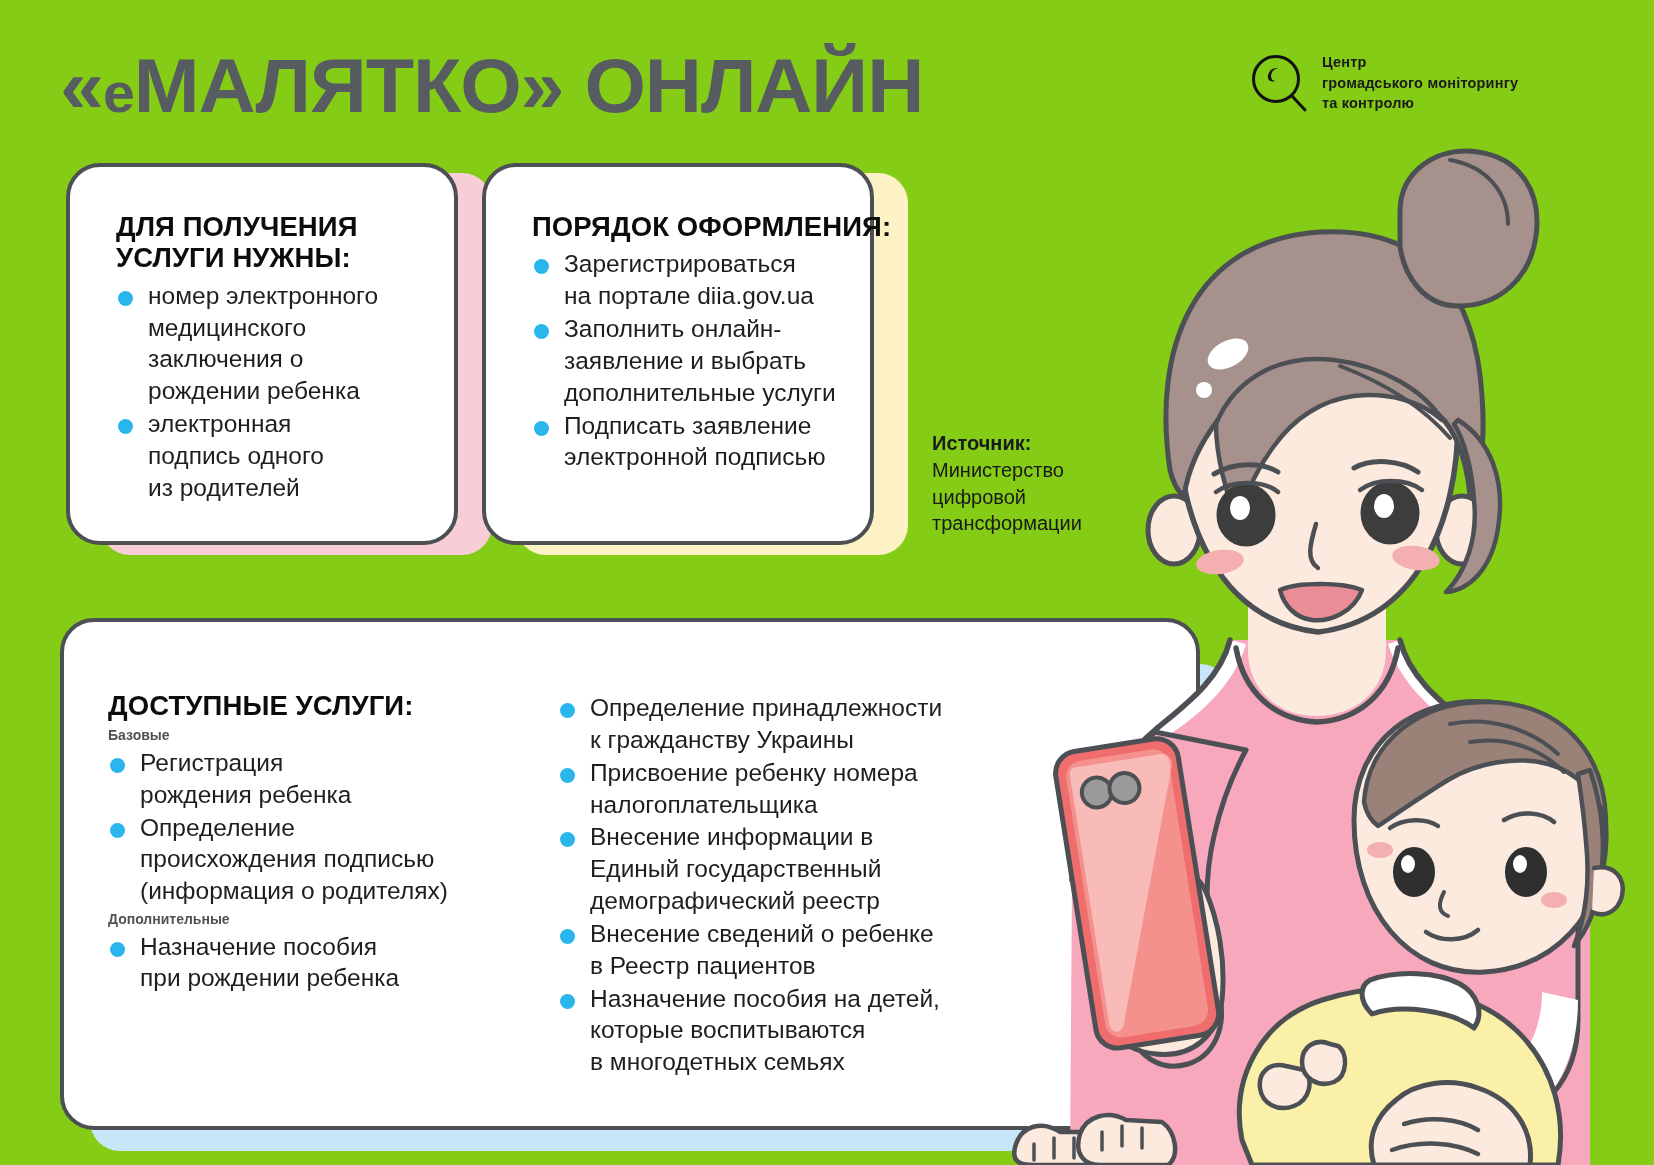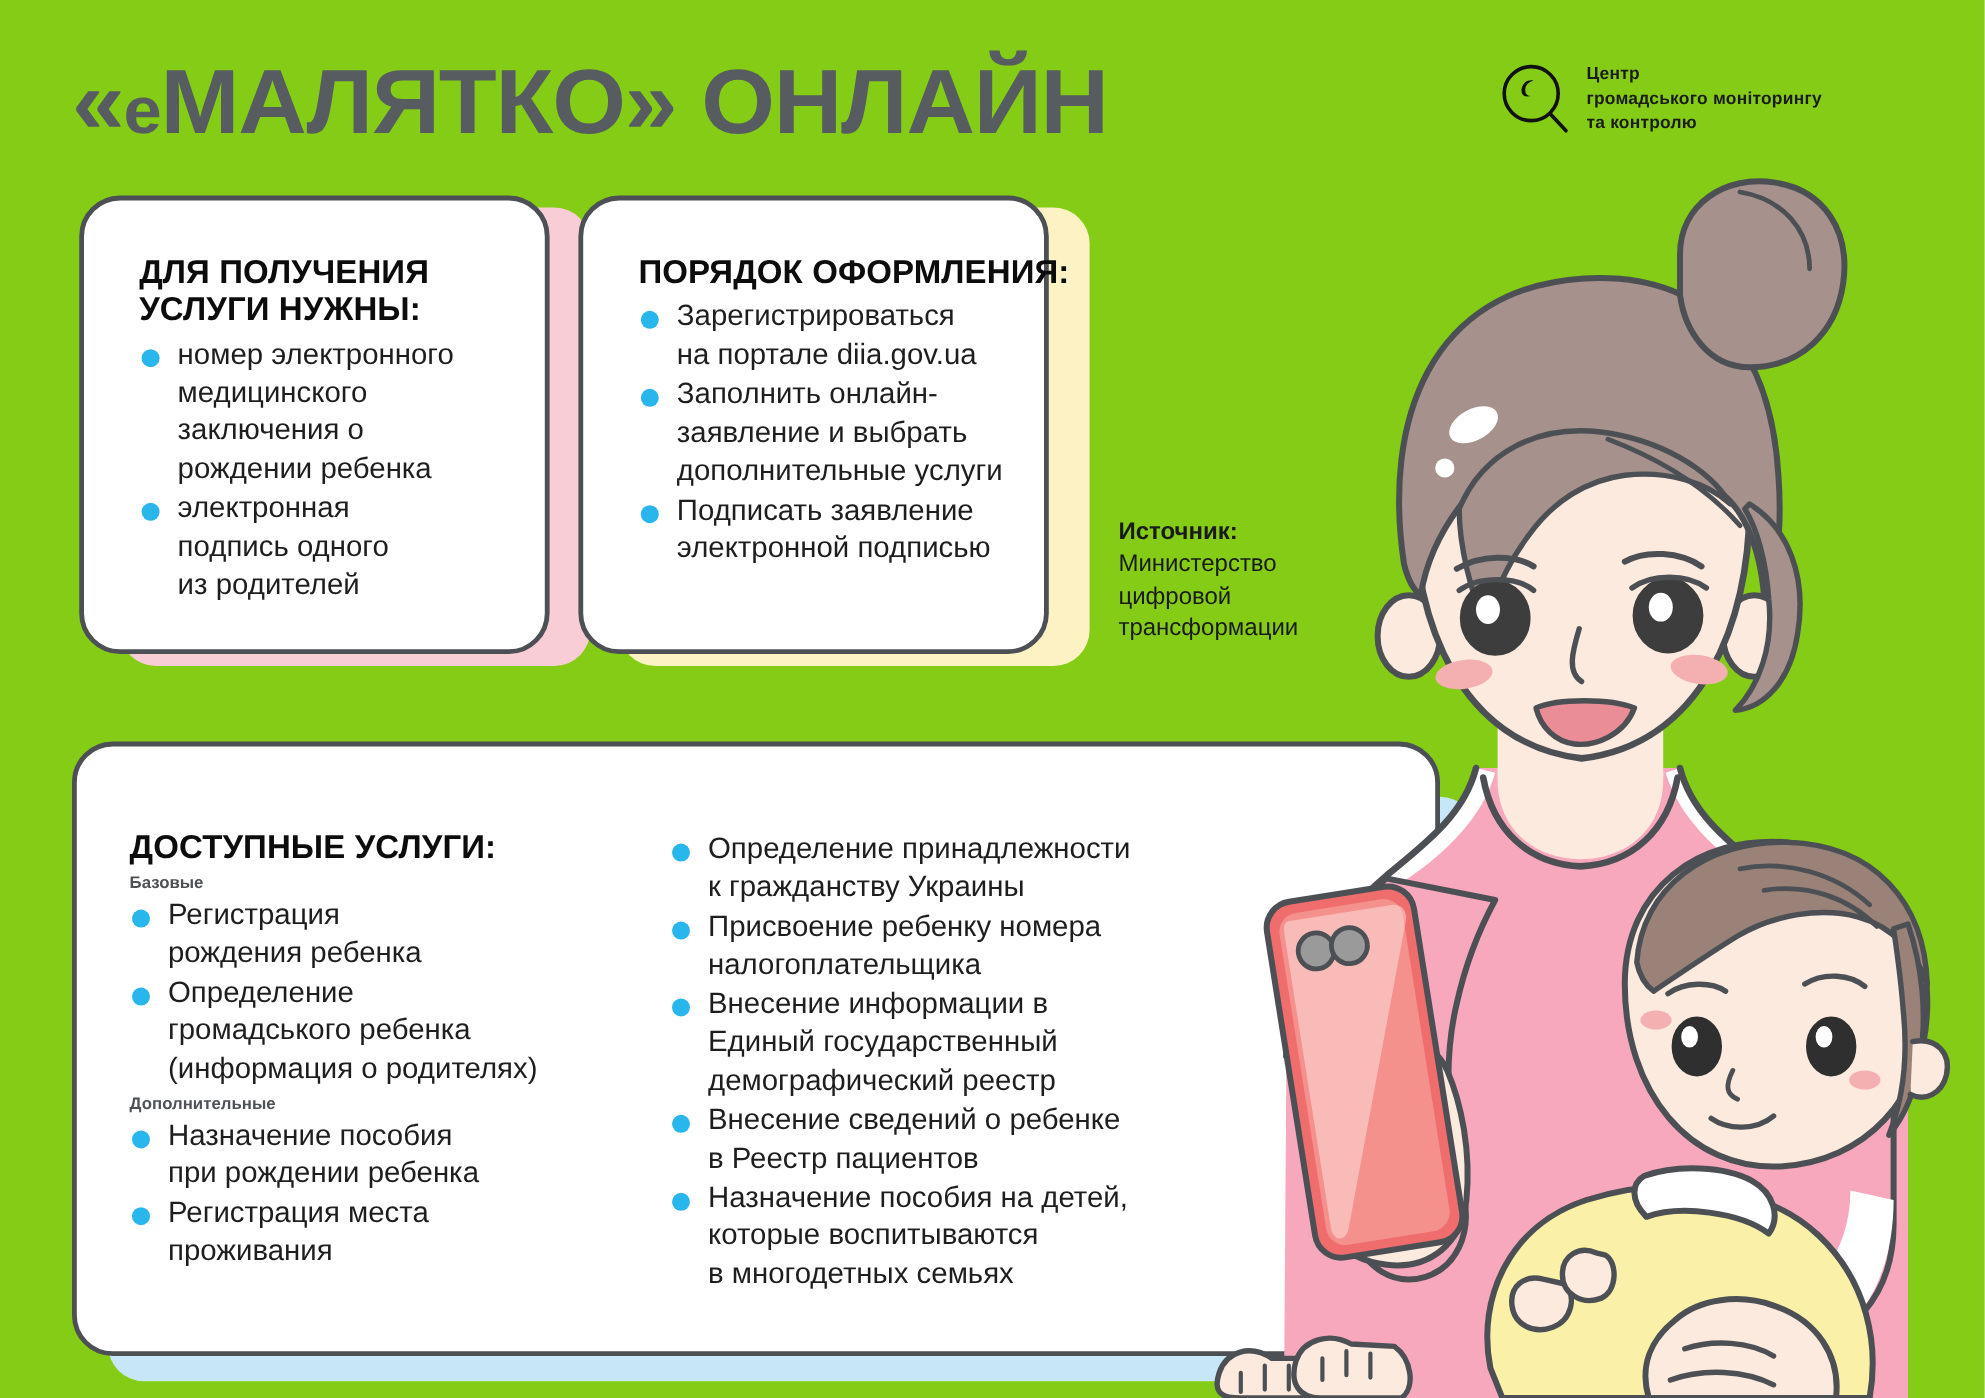--- a/index.html
+++ b/index.html
@@ -16,21 +16,21 @@
     position: absolute; left: 60px; top: 42px;
     font-size: 76px; font-weight: 700; letter-spacing: -1px;
     color: #575c60; white-space: nowrap;
     font-family: "Liberation Sans", sans-serif;
     transform: scaleX(1.04); transform-origin: left center;
   }
   .title .small-e { font-size: 55px; }
 
   .logo-wrap {
     position: absolute; left: 1250px; top: 52px;
-    display: flex; gap: 14px;
+    display: flex; align-items: center; gap: 14px;
   }
   .logo-mark { width: 58px; height: 60px; flex: 0 0 auto; }
   .logo-text { font-size: 14.5px; font-weight: 700; color: #1b1b1b; line-height: 1.42; letter-spacing: .2px; }
 
   
   .card { position: absolute; }
   .card .outline {
     position: absolute; inset: 0;
     border: 4px solid #4c5055;
     border-radius: 34px;
@@ -173,29 +173,27 @@
     <div class="fill"></div>
     <div class="outline"></div>
     <div class="content">
       <div class="col col-left">
         <div class="card-head">ДОСТУПНЫЕ УСЛУГИ:</div>
         <div class="sub-head">Базовые</div>
         <ul class="bullets blue-dots">
           <li>Регистрация
 рождения ребенка</li>
           <li>Определение
-громадського ребенка
+происхождения подписью
 (информация о родителях)</li>
         </ul>
         <div class="sub-head">Дополнительные</div>
         <ul class="bullets blue-dots">
           <li>Назначение пособия
 при рождении ребенка</li>
-          <li>Регистрация места
-проживания</li>
         </ul>
       </div>
       <div class="col col-right">
         <ul class="bullets blue-dots">
           <li>Определение принадлежности
 к гражданству Украины</li>
           <li>Присвоение ребенку номера
 налогоплательщика</li>
           <li>Внесение информации в
 Единый государственный

